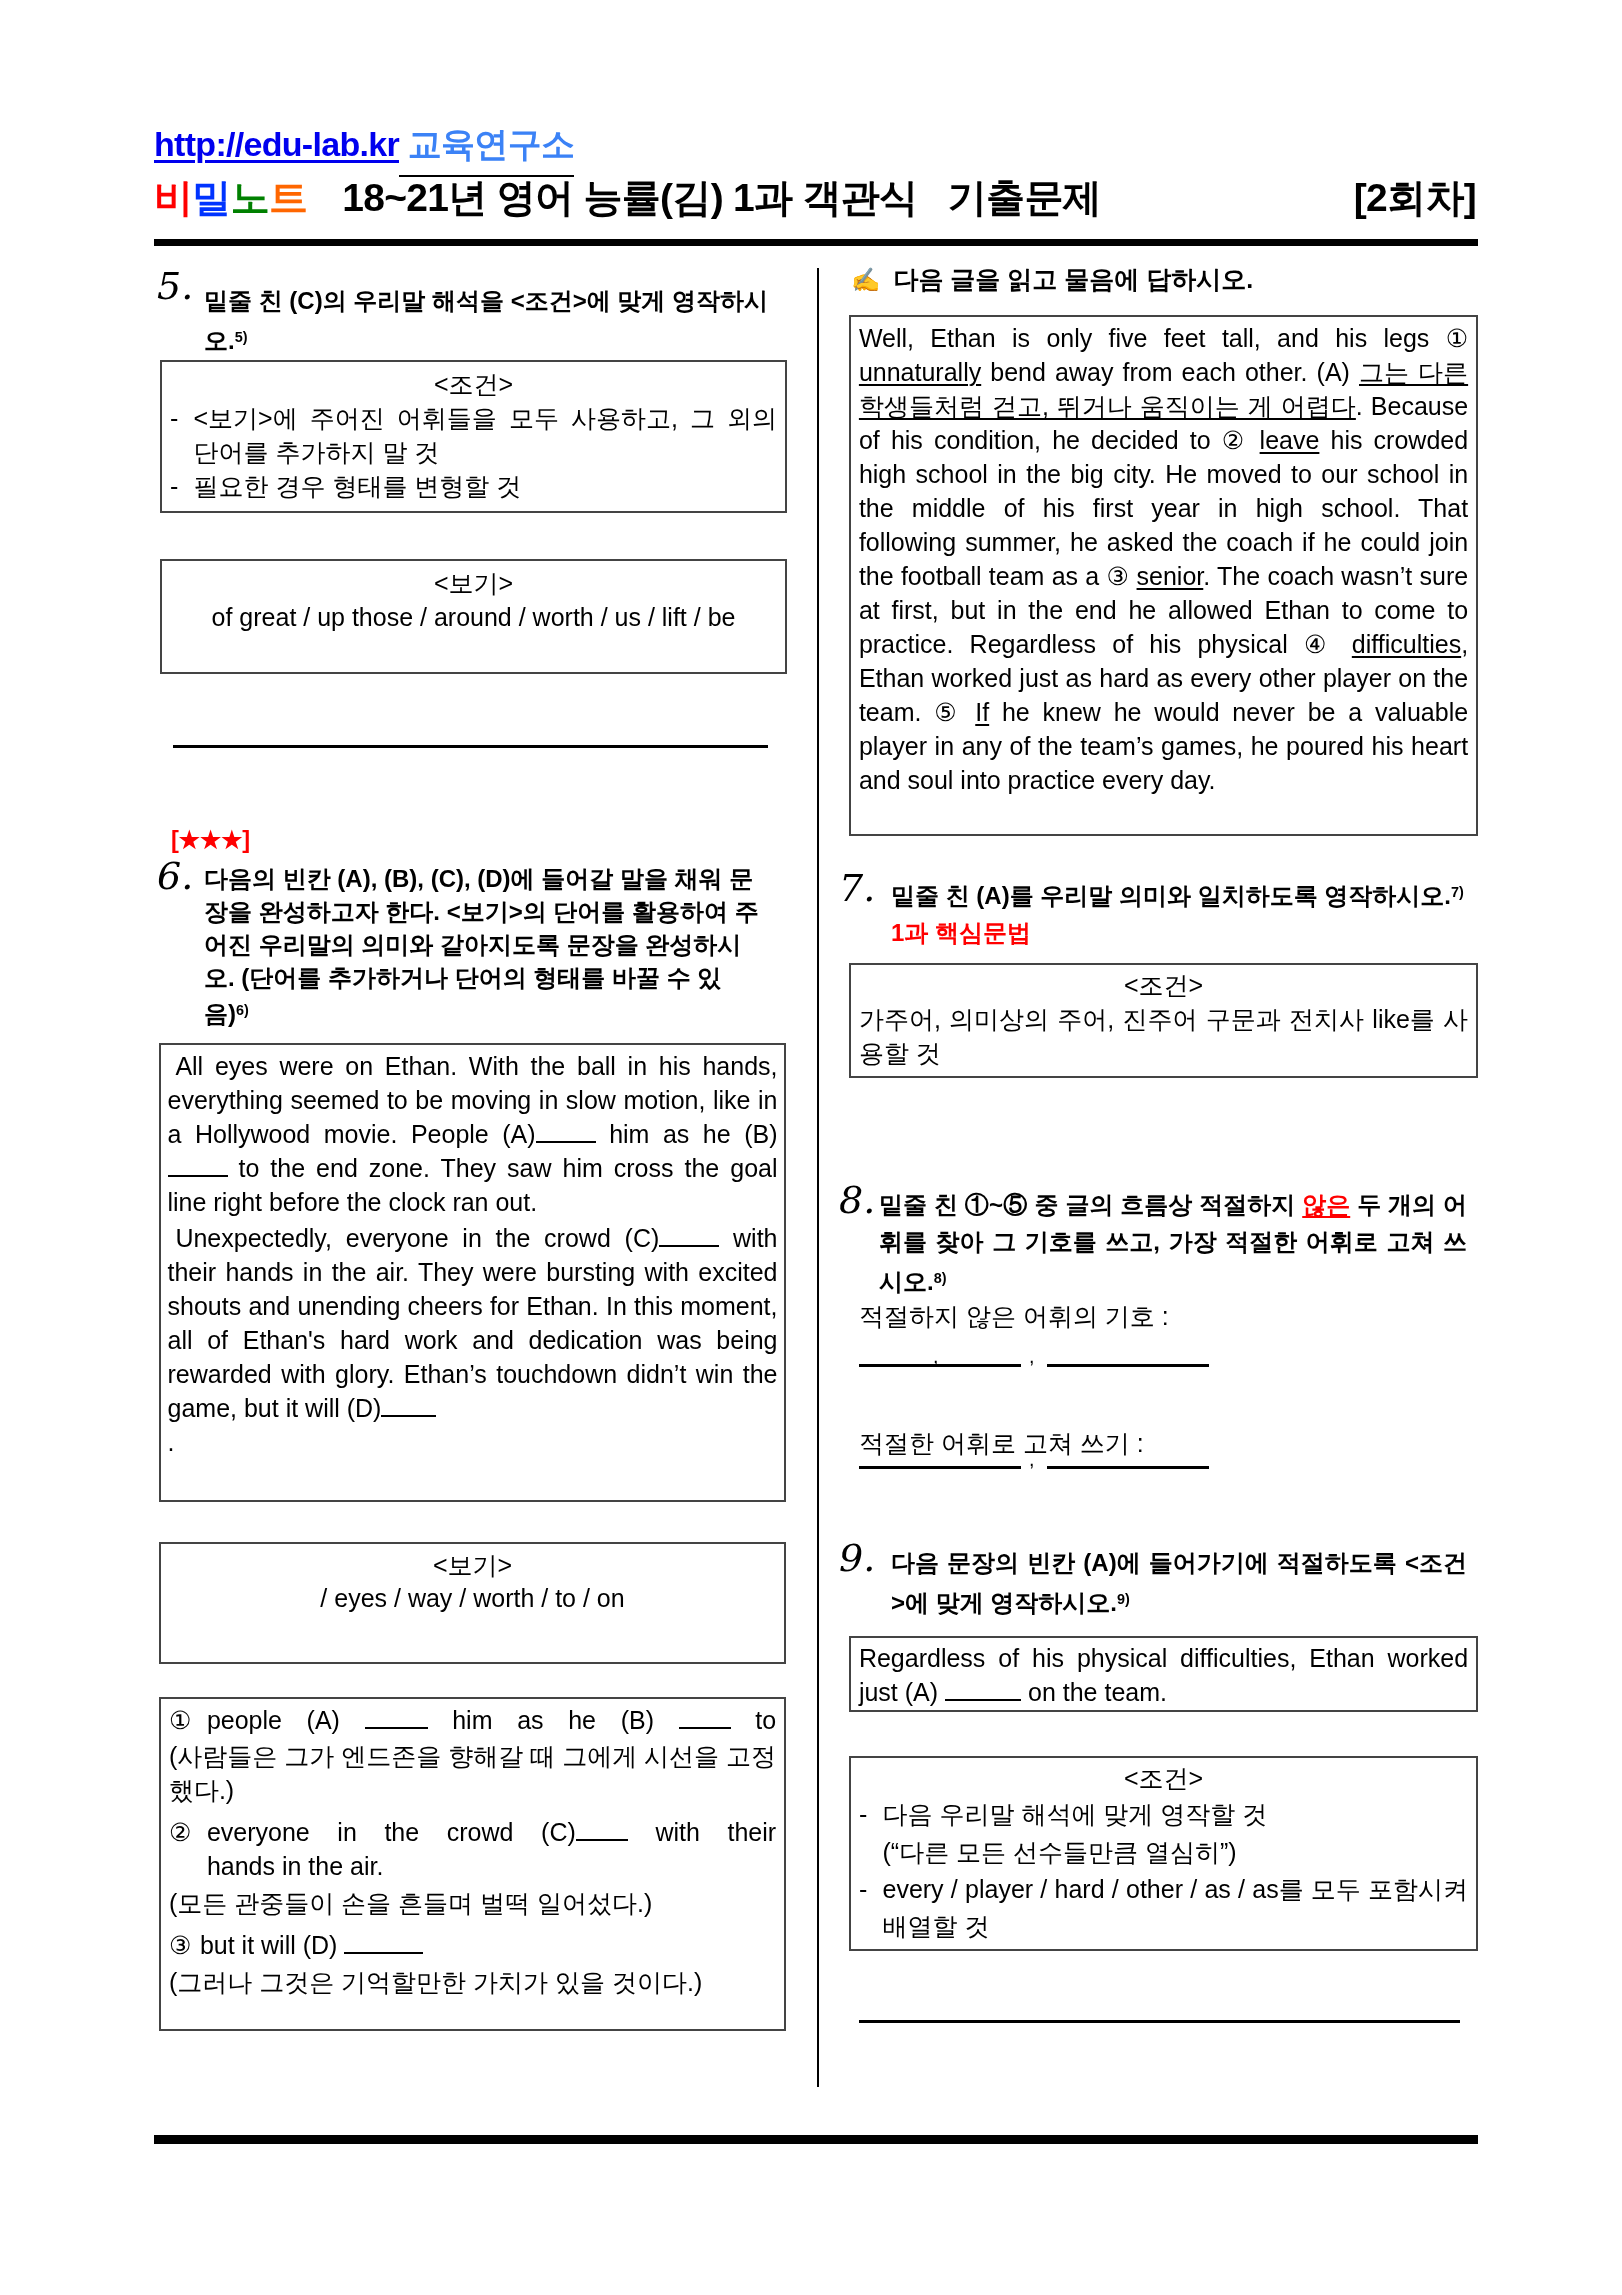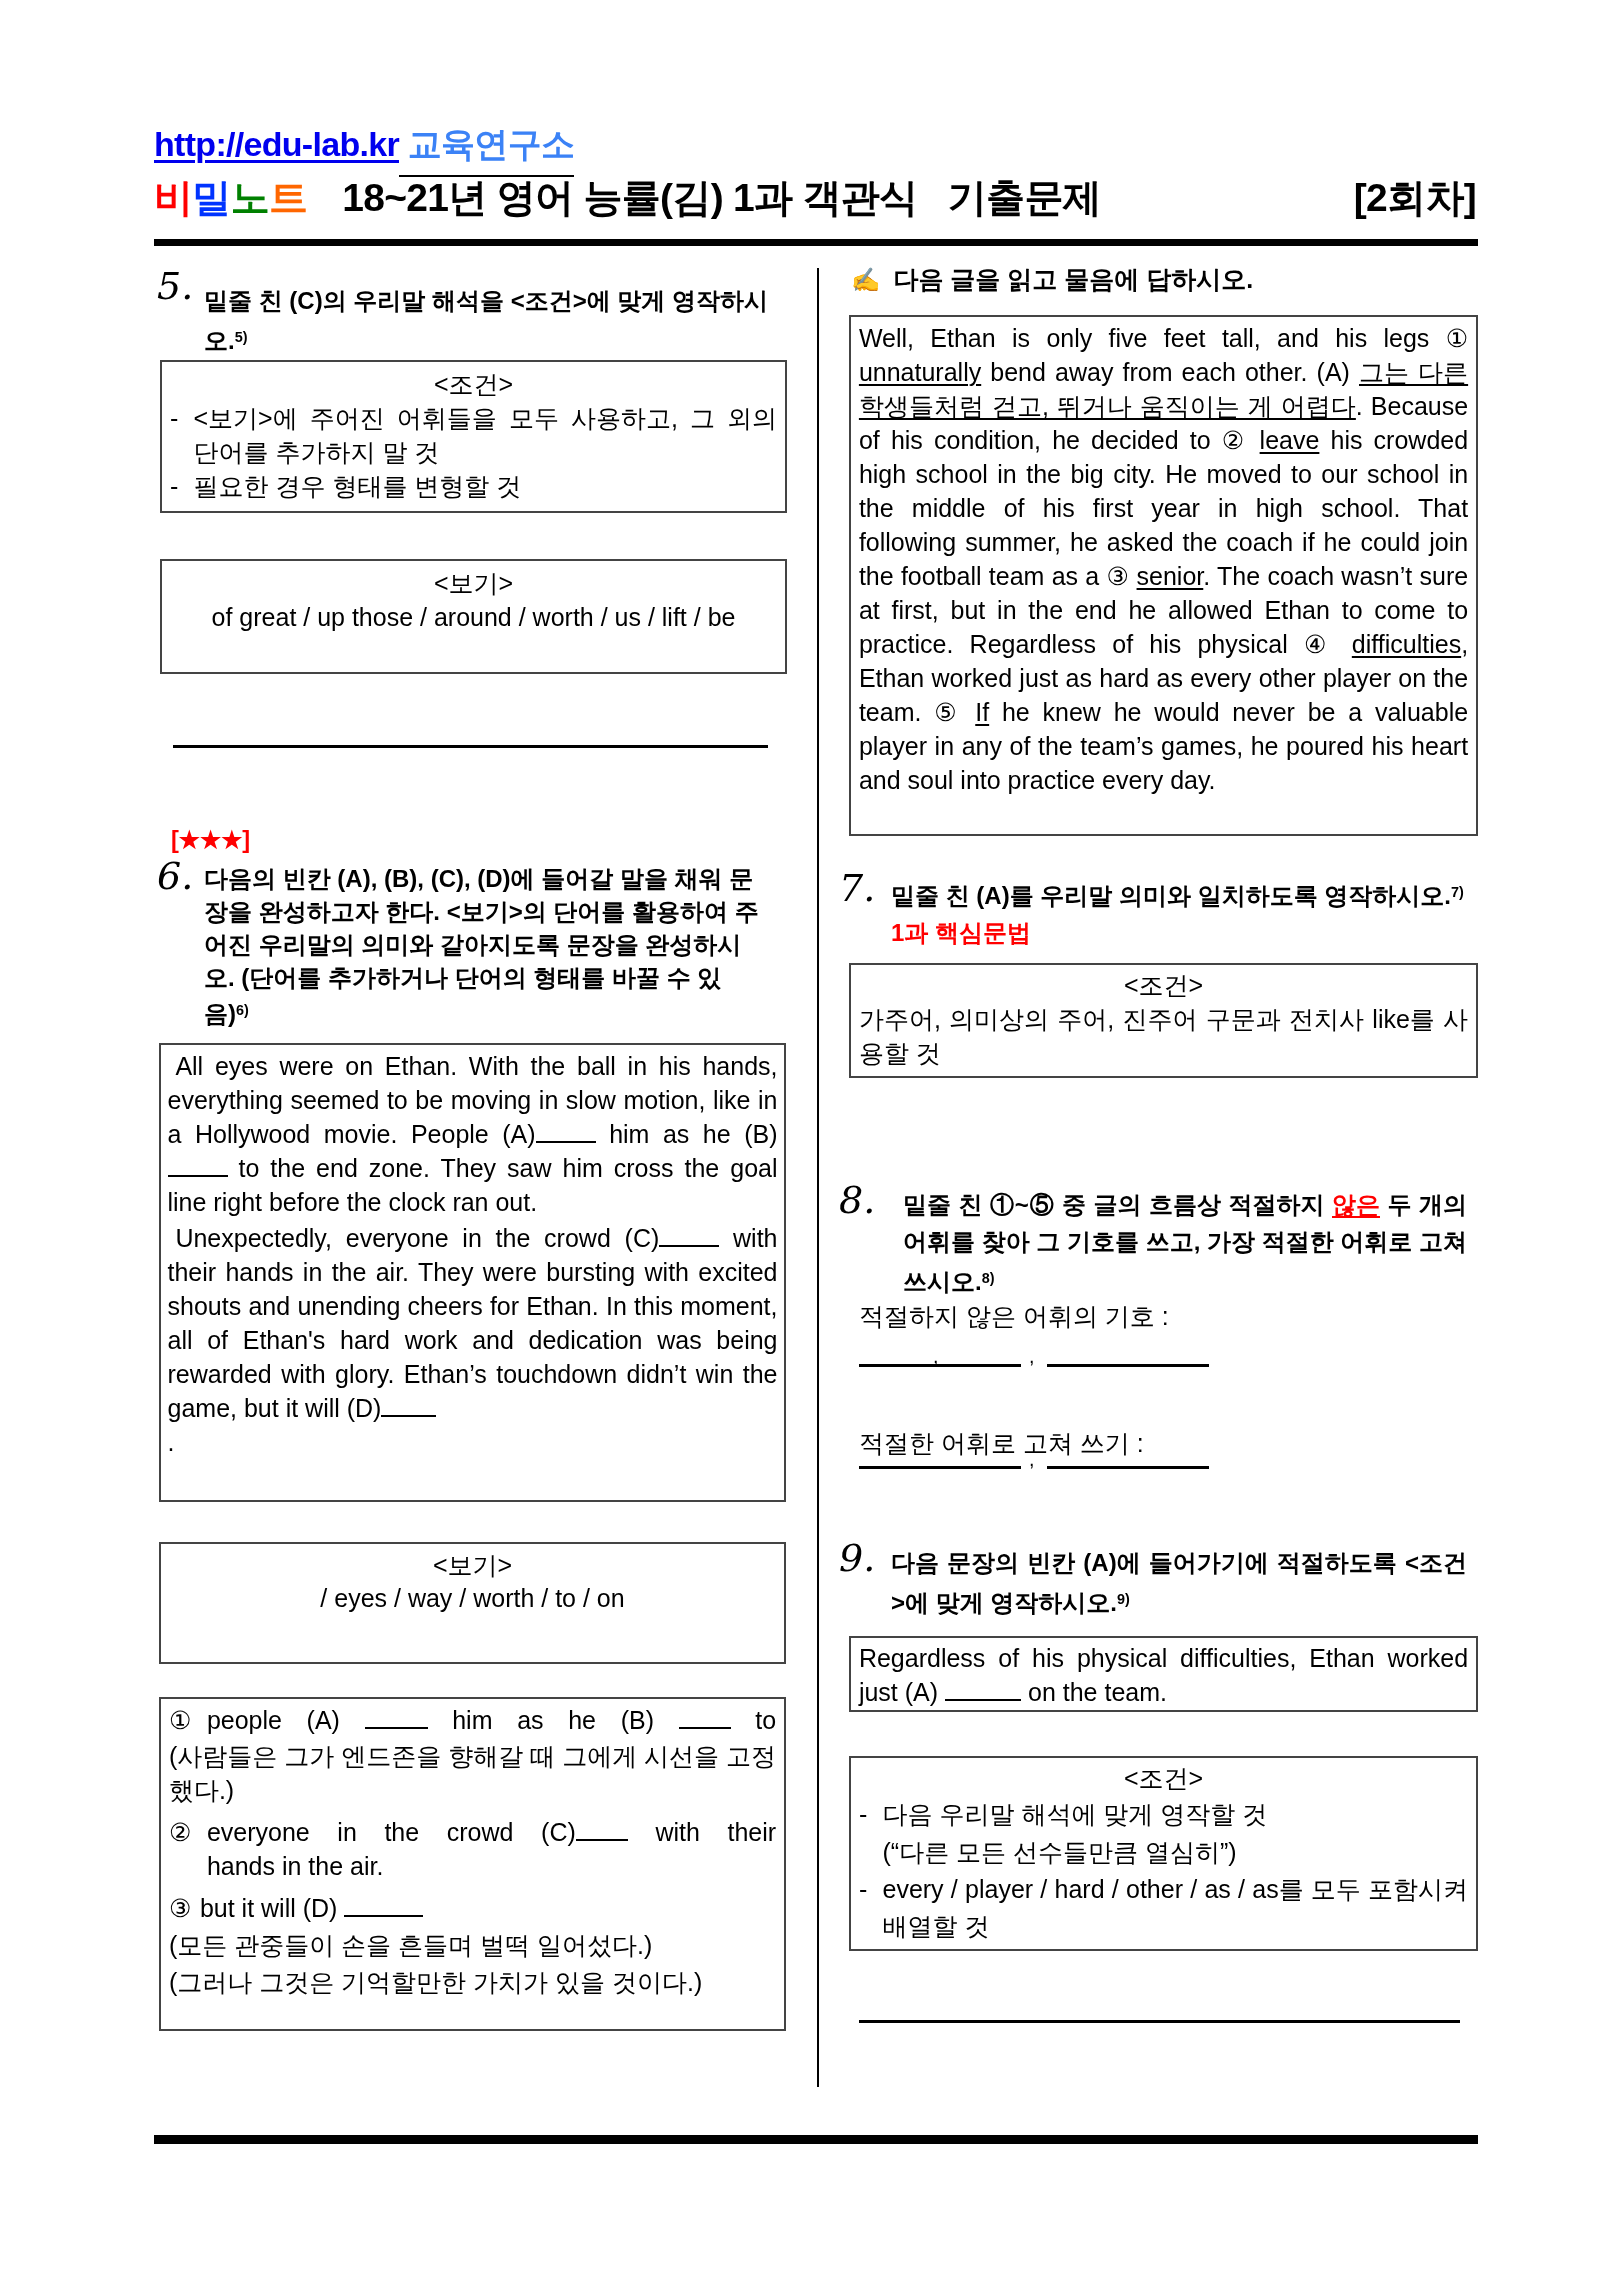--- a/index.html
+++ b/index.html
@@ -114,22 +114,22 @@
   <div style="display:flex;">
     <span style="width:38px; flex:0 0 38px;">①</span>
     <div style="flex:1; text-align:justify; text-align-last:justify;"><span>people (A)</span> <span class="blank" style="width:63px;"></span> <span>him as he (B)</span> <span class="blank" style="width:52px;"></span> to</div>
   </div>
   <div class="justify" style="margin-top:2.6px;">(사람들은 그가 엔드존을 향해갈 때 그에게 시선을 고정했다.)</div>
   <div style="display:flex; margin-top:7.9px;">
     <span style="width:38px; flex:0 0 38px;">②</span>
     <div style="flex:1; text-align:justify; text-align-last:justify;"><span>everyone in the crowd (C)</span><span class="blank" style="width:52px;"></span> with their</div>
   </div>
   <div style="padding-left:38px;">hands in the air.</div>
+  <div style="margin-top:2.6px;">(모든 관중들이 손을 흔들며 벌떡 일어섰다.)</div>
   <div style="margin-top:7.9px;"><span style="display:inline-block; width:31px;">③</span><span>but it will (D)</span> <span class="blank" style="width:79px;"></span></div>
-  <div style="margin-top:2.6px;">(모든 관중들이 손을 흔들며 벌떡 일어섰다.)</div>
   <div style="margin-top:3px;">(그러나 그것은 기억할만한 가치가 있을 것이다.)</div>
 </div>
 
 <div class="abs" style="left:851px; top:263px; font-family:'Liberation Sans',sans-serif; font-weight:bold; font-size:25px;">
   <span class="glyph">✍</span><span>다음 글을 읽고 물음에 답하시오.</span>
 </div>
 
 <div class="abs box justify" style="left:849px; top:315px; width:629px; height:521px; padding:3.9px 7.9px; line-height:34px;">
   <span>Well, Ethan is only five feet tall, and his legs </span><span>①</span> <span class="u">unnaturally</span><span> bend away from each other. (A) </span><span class="u">그는 다른 학생들처럼 걷고, 뛰거나 움직이는 게 어렵다</span><span>. Because of his condition, he decided to </span><span>②</span> <span class="u">leave</span><span> his crowded high school in the big city. He moved to our school in the middle of his first year in high school. That following summer, he asked the coach if he could join the football team as a </span><span>③</span> <span class="u">senior</span><span>. The coach wasn’t sure at first, but in the end he allowed Ethan to come to practice. Regardless of his physical </span><span>④</span> <span class="u">difficulties</span><span>, Ethan worked just as hard as every other player on the team. </span><span>⑤</span> <span class="u">If</span><span> he knew he would never be a valuable player in any of the team’s games, he poured his heart and soul into practice every day.</span>
 </div>
@@ -139,21 +139,21 @@
   <div class="q-text" style="left:52px; text-align:left;"><span>밑줄 친 (A)를 우리말 의미와 일치하도록 영작하시오.</span><span class="sup">7)</span> <span class="red">1과 핵심문법</span></div>
 </div>
 
 <div class="abs box" style="left:849px; top:963px; width:629px; height:115px; padding:2.6px 7.9px;">
   <div class="box-title">&lt;조건&gt;</div>
   <div class="justify">가주어, 의미상의 주어, 진주어 구문과 전치사 like를 사용할 것</div>
 </div>
 
 <div class="abs q" style="left:839px; top:1186px; width:628px; height:111px;">
   <span class="q-num">8.</span>
-  <div class="q-text" style="left:64px; text-align:justify;"><span>밑줄 친 ①~⑤ 중 글의 흐름상 적절하지 </span><span class="red u">않은</span><span> 두 개의 어휘를 찾아 그 기호를 쓰고, 가장 적절한 어휘로 고쳐 쓰시오.</span><span class="sup">8)</span></div>
+  <div class="q-text" style="left:40px; text-align:justify;"><span>밑줄 친 ①~⑤ 중 글의 흐름상 적절하지 </span><span class="red u">않은</span><span> 두 개의 어휘를 찾아 그 기호를 쓰고, 가장 적절한 어휘로 고쳐 쓰시오.</span><span class="sup">8)</span></div>
 </div>
 
 <div class="abs plain" style="left:859px; top:1299px;">적절하지 않은 어휘의 기호 :</div>
 <div class="abs answer-rule" style="left:859px; top:1364px; width:162px;"></div>
 <div class="abs plain" style="left:933px; top:1339px; font-size:19.6px;">,</div>
 <div class="abs answer-rule" style="left:944px; top:1364px; width:0;"></div>
 <div class="abs answer-rule" style="left:1047px; top:1364px; width:162px;"></div>
 <div class="abs plain" style="left:1029px; top:1339px; font-size:19.6px;">,</div>
 
 <div class="abs plain" style="left:859px; top:1426px;">적절한 어휘로 고쳐 쓰기 :</div>

